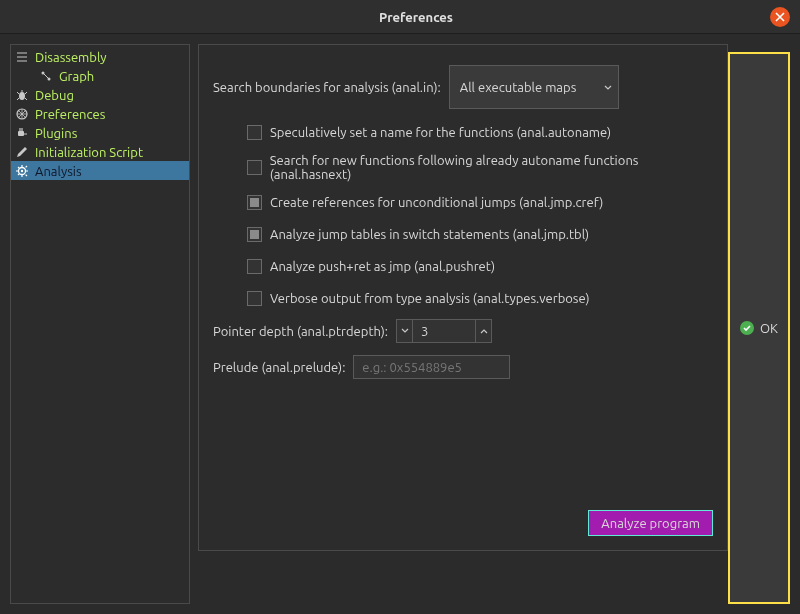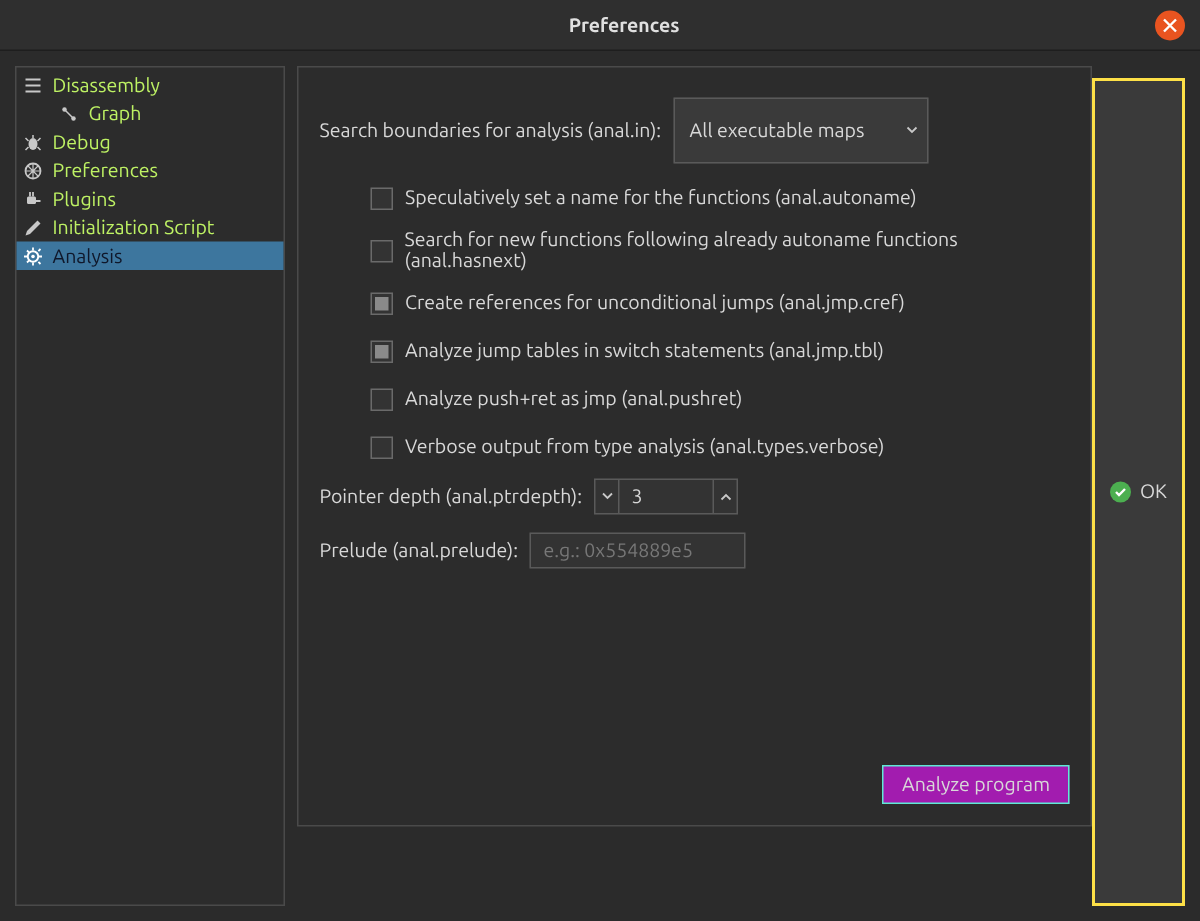--- a/index.html
+++ b/index.html
@@ -143,21 +143,21 @@
   }
   .spin .btn.up {
     border-right: none;
     border-left: 1px solid #5a5a5a;
   }
   .textinput {
     height: 24px;
     border: 1px solid #5a5a5a;
     background: #333;
     padding: 0 8px;
-    width: 144px;
+    width: 157px;
     color: #777;
     display:flex;
     align-items:center;
   }
   .flexgrow { flex: 1; }
   .analyze {
     align-self: flex-end;
     margin-top: auto;
     border: 1px solid #5eead4;
     background: #a21caf;

